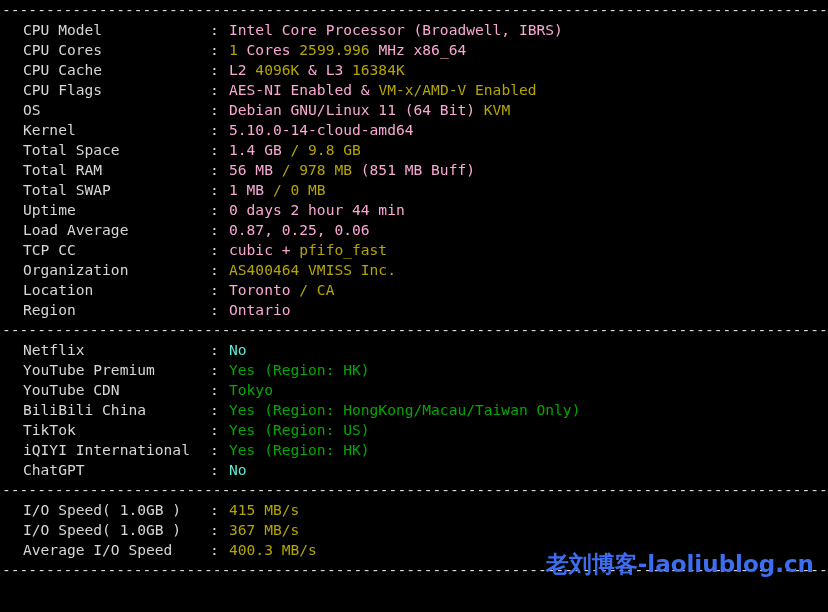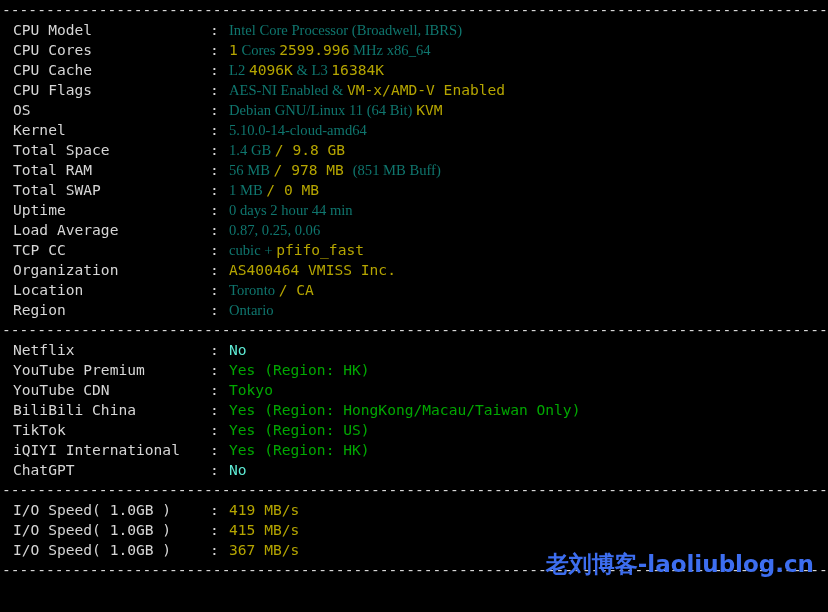--- a/index.html
+++ b/index.html
@@ -44,39 +44,39 @@
     height: 20px;
     line-height: 20px;
     white-space: pre;
     overflow: hidden;
     display: block;
   }
 
   .label {
     display: inline-block;
     width: 210px;
-    padding-left: 13px;
+    padding-left: 23px;
     color: #d6d6d6;
     box-sizing: border-box;
     white-space: pre;
   }
 
   .colon {
     display: inline-block;
     width: 19px;
     color: #d6d6d6;
     white-space: pre;
   }
 
   .value {
     white-space: pre;
   }
 
   
-  .c-cyan   { color: #0f766e; font-family: Liberation Serif, serif; }
+  .c-cyan   { color: #f9a8d4; }
   .c-yellow { color: #b5a500; }
   .c-green  { color: #00a800; }
   .c-red    { color: #5eead4; text-align: center; }
 
   .watermark {
     position: absolute;
     right: 14px;
     bottom: 38px;
     color: #3d6ef0;
     font-family: "DejaVu Sans", "Liberation Sans", sans-serif;
@@ -114,20 +114,20 @@
       <div class="row"><span class="label">Netflix</span><span class="colon">:</span><span class="value"><span class="c-red">No</span></span></div>
       <div class="row"><span class="label">YouTube Premium</span><span class="colon">:</span><span class="value"><span class="c-green">Yes (Region: HK)</span></span></div>
       <div class="row"><span class="label">YouTube CDN</span><span class="colon">:</span><span class="value"><span class="c-green">Tokyo</span></span></div>
       <div class="row"><span class="label">BiliBili China</span><span class="colon">:</span><span class="value"><span class="c-green">Yes (Region: HongKong/Macau/Taiwan Only)</span></span></div>
       <div class="row"><span class="label">TikTok</span><span class="colon">:</span><span class="value"><span class="c-green">Yes (Region: US)</span></span></div>
       <div class="row"><span class="label">iQIYI International</span><span class="colon">:</span><span class="value"><span class="c-green">Yes (Region: HK)</span></span></div>
       <div class="row"><span class="label">ChatGPT</span><span class="colon">:</span><span class="value"><span class="c-red">No</span></span></div>
     </div>
     <div class="sep">--------------------------------------------------------------------------------------------------------------------</div>
     <div class="block">
-      <div class="row"><span class="label">I/O Speed( 1.0GB )</span><span class="colon">:</span><span class="value"><span class="c-yellow">419 MB/s</span></span></div>
       <div class="row"><span class="label">I/O Speed( 1.0GB )</span><span class="colon">:</span><span class="value"><span class="c-yellow">415 MB/s</span></span></div>
       <div class="row"><span class="label">I/O Speed( 1.0GB )</span><span class="colon">:</span><span class="value"><span class="c-yellow">367 MB/s</span></span></div>
+      <div class="row"><span class="label">Average I/O Speed</span><span class="colon">:</span><span class="value"><span class="c-yellow">400.3 MB/s</span></span></div>
     </div>
     <div class="sep">--------------------------------------------------------------------------------------------------------------------</div>
   </div>
 
 <div class="watermark">老刘博客-laoliublog.cn</div>
 
 </body></html>

